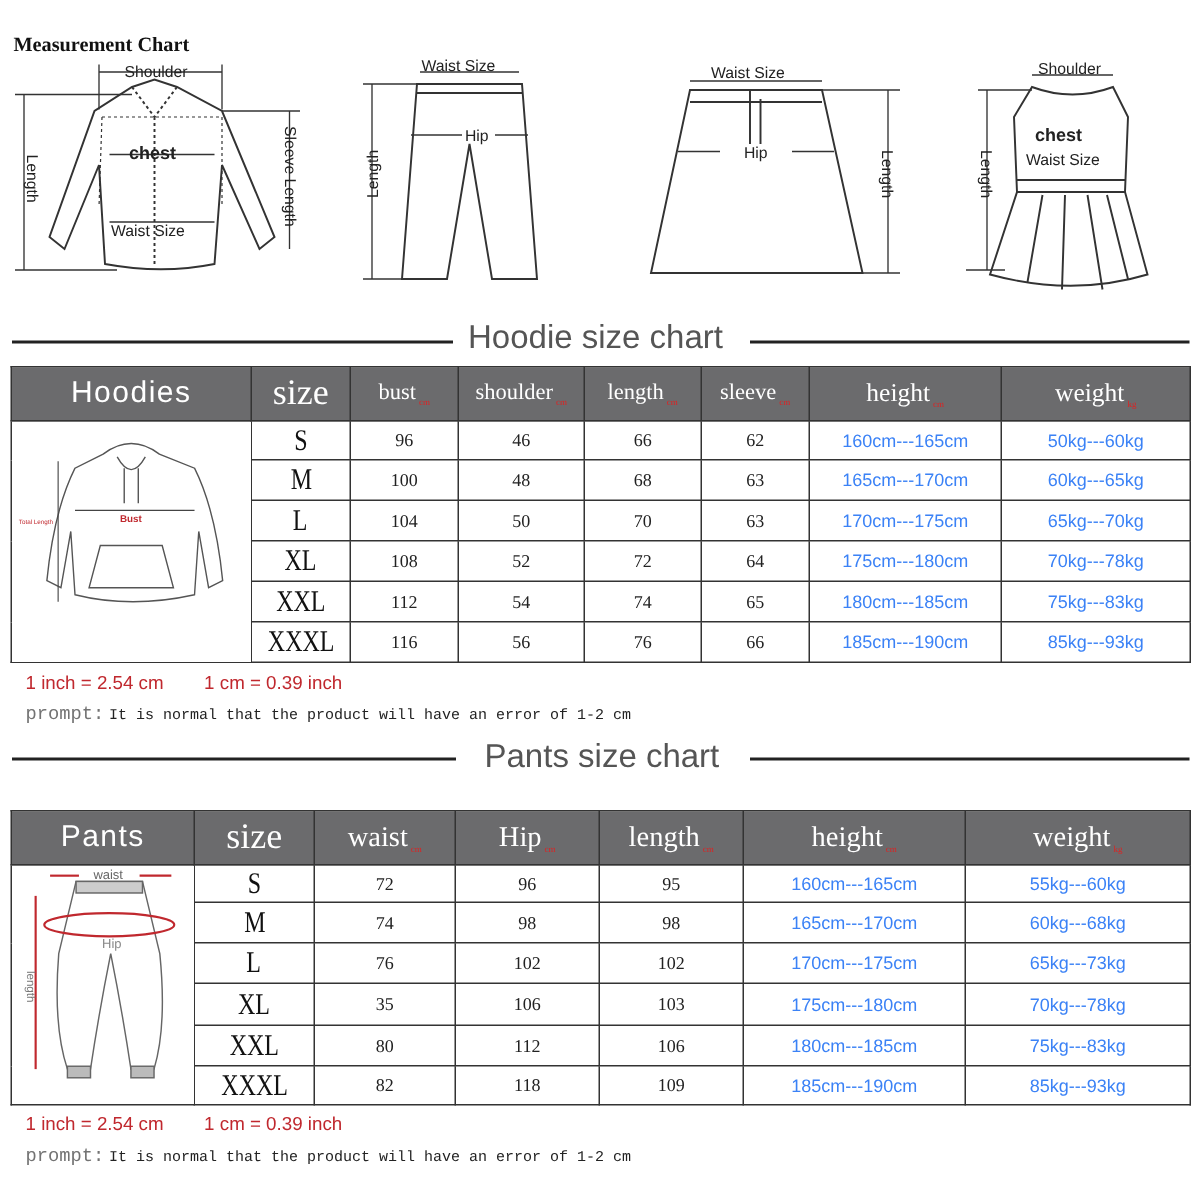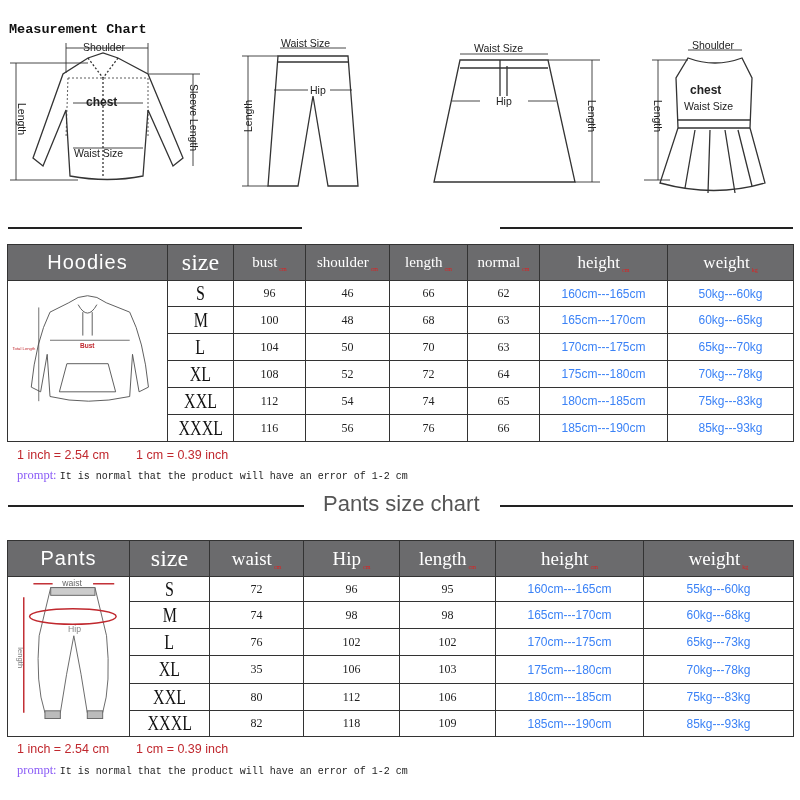--- a/index.html
+++ b/index.html
@@ -1,40 +1,40 @@
 <!DOCTYPE html>
 <html><head>
 <meta charset="utf-8">
 <style>
   * { box-sizing: border-box; margin: 0; padding: 0; }
   html, body { width: 800px; height: 800px; background: #ffffff; overflow: hidden; }
   body { position: relative; font-family: "Liberation Serif", serif; color: #222; }
 
-  .mc-title { position: absolute; left: 9px; top: 22px; font-family: Liberation Mono, monospace; font-weight: bold; font-size: 13.5px; color: #111; }
+  .mc-title { position: absolute; left: 9px; top: 22px; font-family: Liberation Serif, serif; font-weight: bold; font-size: 13.5px; color: #111; }
   .diagram { position: absolute; top: 38px; height: 160px; }
   .diagram svg { width: 100%; height: 100%; overflow: visible; }
   .dlabel { font-family: "Liberation Sans", sans-serif; font-size: 10.5px; fill: #222; }
 
   .section-title { position: absolute; left: 0; width: 800px; height: 30px; }
   .section-title .line { position: absolute; height: 1.5px; background: #222; }
   .section-title .text { position: absolute; font-family: "Liberation Sans", sans-serif; font-size: 22px; color: #555; top: 0; white-space: nowrap; }
 
   table.chart { position: absolute; left: 7px; border-collapse: collapse; table-layout: fixed; }
   table.chart th { background: #6b6b6d; color: #fff; font-weight: normal; border: 1.5px solid #333; text-align: center; white-space: nowrap; padding: 4px; }
   table.chart td { border: 1.5px solid #333; text-align: center; font-size: 12px; padding: 0; white-space: nowrap; }
   table.chart th .unit { color: #e02020; font-size: 6px; vertical-align: -4px; margin-left: 2px; }
   .brand-head { font-family: "Liberation Sans", sans-serif; letter-spacing: 1px; }
   .size-cell { font-family: "Liberation Serif", serif; font-size: 20px; line-height: 1; transform: scaleX(0.8); display: inline-block; color: #111; }
   .range { font-family: "Liberation Sans", sans-serif; font-size: 12px; color: #3b82f6; }
   .img-cell { background: #fff; position: relative; }
 
   .note { position: absolute; left: 17px; font-size: 12.5px; }
   .note .conv { font-family: "Liberation Sans", sans-serif; color: #c0282e; }
   .note .conv span + span { margin-left: 27px; text-align: right; }
-  .note .prompt-label { font-family: Liberation Serif, serif; color: #8b5cf6; }
+  .note .prompt-label { font-family: Liberation Mono, monospace; color: #737373; }
   .note .prompt-text { font-family: "Liberation Mono", monospace; font-size: 10px; color: #222; }
 </style>
 </head>
 <body>
 
 <div class="mc-title">Measurement Chart</div>
 
 <div class="diagram" style="left:8px;width:200px;">
   <svg viewBox="0 0 200 160">
     <g fill="none" stroke="#333" stroke-width="1.3">
@@ -120,20 +120,21 @@
     </g>
     <text class="dlabel" x="52" y="11">Shoulder</text>
     <text class="dlabel" x="50" y="56" style="font-size:12px;font-weight:bold">chest</text>
     <text class="dlabel" x="44" y="72">Waist Size</text>
     <text class="dlabel" x="6" y="70" transform="rotate(90 14 70)">Length</text>
   </svg>
 </div>
 
 <div class="section-title" style="top:212px;">
   <div class="line" style="left:8px;width:294px;top:15px;"></div>
+  <div class="text" style="left:312px;">Hoodie size chart</div>
   <div class="line" style="left:500px;width:293px;top:15px;"></div>
 </div>
 
 <table class="chart" style="top:244px;width:786px;">
   <colgroup>
     <col style="width:160px">
       <col style="width:66px">
       <col style="width:72px">
       <col style="width:84px">
       <col style="width:78px">
@@ -141,21 +142,21 @@
       <col style="width:128px">
       <col style="width:126px">
   </colgroup>
   <tbody>
       <tr style="height:27px;">
     <th class="brand-head" style="font-size:20px;">Hoodies</th>
     <th style="font-size:24px;"><span>size</span></th>
     <th style="font-size:15px;"><span>bust</span><span class="unit">cm</span></th>
     <th style="font-size:15px;"><span>shoulder</span><span class="unit">cm</span></th>
     <th style="font-size:15px;"><span>length</span><span class="unit">cm</span></th>
-    <th style="font-size:15px;"><span>normal</span><span class="unit">cm</span></th>
+    <th style="font-size:15px;"><span>sleeve</span><span class="unit">cm</span></th>
     <th style="font-size:17px;"><span>height</span><span class="unit">cm</span></th>
     <th style="font-size:17px;"><span>weight</span><span class="unit">kg</span></th>
   </tr>
   <tr style="height:26px;">
     <td class="img-cell" rowspan="6">
       <svg viewBox="0 0 160 160" width="155" height="150">
         <g fill="none" stroke="#555" stroke-width="1">
           <path d="M60 20 Q80 5 100 20 L125 30 Q140 60 145 110 L135 115 L128 75 L125 120 Q80 130 40 120 L37 75 L30 115 L20 110 Q25 60 40 30 Z"></path>
           <path d="M70 22 Q80 40 90 22"></path>
           <line x1="75" y1="30" x2="75" y2="55"></line>

